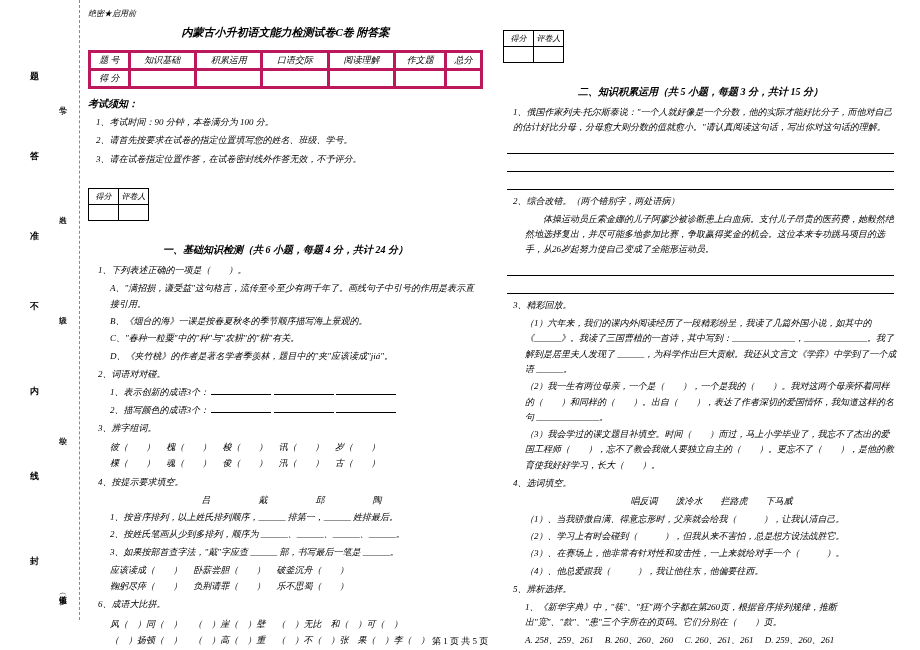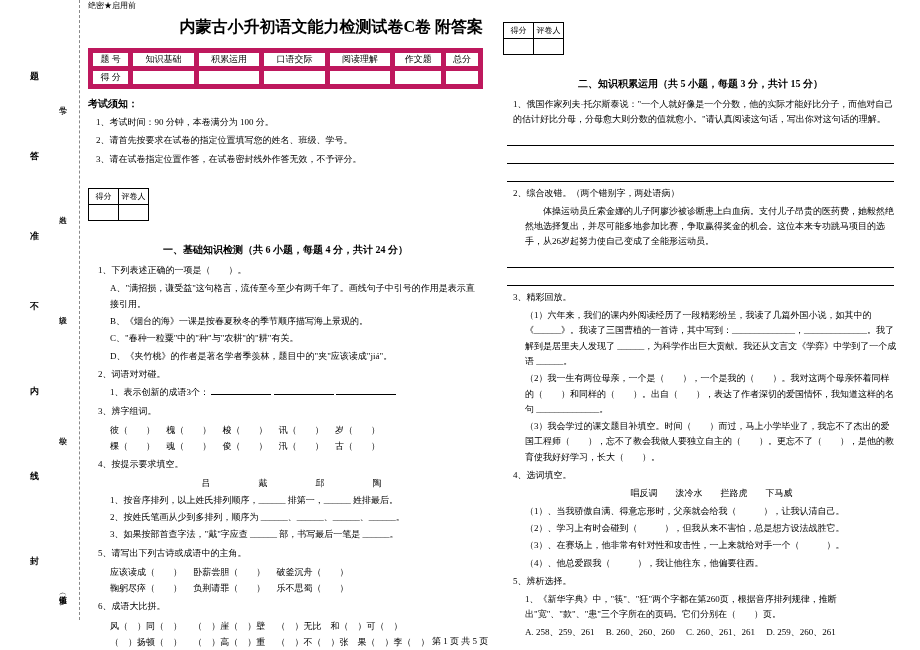--- a/index.html
+++ b/index.html
@@ -25,44 +25,44 @@
     left: 56px;
   }
   .binding .vtext {
     position: absolute;
     font-size: 9px;
     left: 30px;
     font-weight: bold;
   }
   .page {
     position: absolute;
-    left: 88px; top: 0;
-    width: 820px; height: 630px;
+    left: 88px; top: 8px;
+    width: 820px; height: 630px; font-style: italic;
   }
   .col {
     position: absolute;
     width: 395px;
     top: 0;
   }
   .col-left { left: 0; }
   .col-right { left: 415px; }
   .secret { font-size: 8px; margin-bottom: 6px; }
   .title {
-    text-align: right;
-    font-size: 16px;
+    text-align: center;
+    font-size: 11px;
     font-weight: bold;
     margin: 6px 0 10px 0;
   }
   .score-table {
     border-collapse: collapse;
     width: 100%;
     margin-bottom: 8px;
   }
   .score-table td {
-    border: 5px solid #be185d;
+    border: 3px solid #be185d;
     height: 18px;
     text-align: center;
     font-size: 9px;
   }
   .notice-title { font-weight: bold; margin: 4px 0; font-size: 10px; }
   .notice-item { margin: 4px 0 4px 8px; line-height: 1.6; }
   .small-score {
     border-collapse: collapse;
     margin: 22px 0;
   }
@@ -171,20 +171,21 @@
     <div class="section-title">一、基础知识检测（共 6 小题，每题 4 分，共计 24 分）</div>
 
     <div class="q">1、下列表述正确的一项是（　　）。</div>
     <div class="q-sub">A、"满招损，谦受益"这句格言，流传至今至少有两千年了。画线句子中引号的作用是表示直接引用。</div>
     <div class="q-sub">B、《烟台的海》一课是按春夏秋冬的季节顺序描写海上景观的。</div>
     <div class="q-sub">C、"春种一粒粟"中的"种"与"农耕"的"耕"有关。</div>
     <div class="q-sub">D、《夹竹桃》的作者是著名学者季羡林，题目中的"夹"应该读成"jiá"。</div>
 
     <div class="q">2、词语对对碰。</div>
     <div class="q-sub"><span>1、表示创新的成语3个：</span> <span class="blank w60"></span> <span class="blank w60"></span> <span class="blank w60"></span></div>
+    <div class="q-sub"><span>2、描写颜色的成语3个：</span> <span class="blank w60"></span> <span class="blank w60"></span> <span class="blank w60"></span></div>
 
     <div class="q">3、辨字组词。</div>
     <div class="group-row">
       <span>彼（　　）</span>　
       <span>槐（　　）</span>　
       <span>梭（　　）</span>　
       <span>讯（　　）</span>　
       <span>岁（　　）</span>
     </div>
     <div class="group-row">
@@ -194,21 +195,20 @@
       <span>汛（　　）</span>　
       <span>古（　　）</span>
     </div>
 
     <div class="q">4、按提示要求填空。</div>
     <div class="q-sub" style="text-align:center;letter-spacing:10px">吕　　戴　　邱　　陶</div>
     <div class="q-sub">1、按音序排列，以上姓氏排列顺序，______ 排第一，______ 姓排最后。</div>
     <div class="q-sub">2、按姓氏笔画从少到多排列，顺序为 ______、______、______、______。</div>
     <div class="q-sub">3、如果按部首查字法，"戴"字应查 ______ 部，书写最后一笔是 ______。</div>
 
-    <div class="q">5、请写出下列古诗或成语中的主角。</div>
     <div class="group-row">
       <span>应该读成（　　）</span>　
       <span>卧薪尝胆（　　）</span>　
       <span>破釜沉舟（　　）</span>
     </div>
     <div class="group-row">
       <span>鞠躬尽瘁（　　）</span>　
       <span>负荆请罪（　　）</span>　
       <span>乐不思蜀（　　）</span>
     </div>

